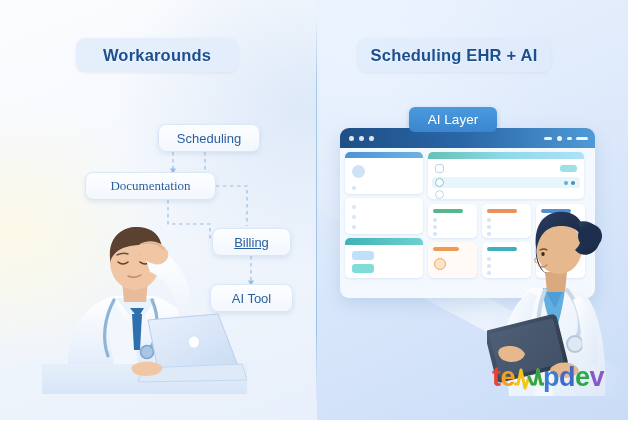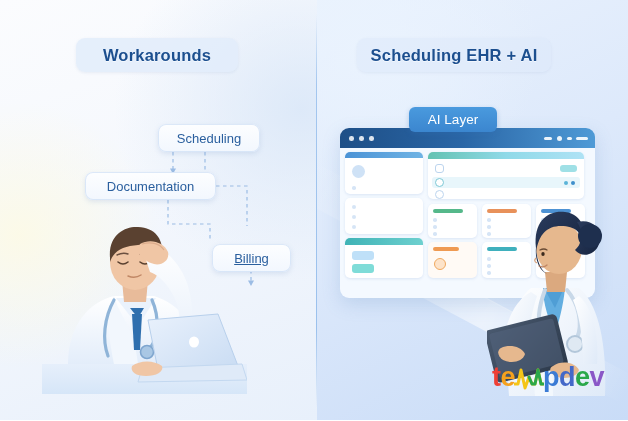--- a/index.html
+++ b/index.html
@@ -42,22 +42,22 @@
     background:rgba(222,234,250,.6);box-shadow:0 1px 3px rgba(120,150,190,.12);}
 
   
   .node{
     position:absolute;display:flex;align-items:center;justify-content:center;
     background:linear-gradient(180deg,#fdfeff 0%,#f2f7fe 100%);
     border-radius:8px;color:#2a5f9e;font-size:13px;
     box-shadow:0 2px 5px rgba(110,145,195,.18), 0 0 0 1px rgba(205,222,245,.7) inset;
   }
   #node-scheduling{left:122px;top:124px;width:102px;height:28px;margin-left:36px;}
-  #node-documentation{left:85px;top:172px;width:131px;height:28px;}
-  #node-billing{left:212px;top:244px;width:79px;height:28px;text-decoration:underline;}
+  #node-documentation{left:85px;top:172px;width:131px;height:28px;font-family:Liberation Serif, serif;}
+  #node-billing{left:212px;top:228px;width:79px;height:28px;text-decoration:underline;}
   #node-aitool{left:210px;top:284px;width:83px;height:28px;}
 
   .conn{position:absolute;pointer-events:none;}
 
   
   #doctor-left{position:absolute;left:42px;top:214px;width:205px;height:180px;}
 
   
   #ai-layer-badge{
     position:absolute;left:409px;top:107px;width:88px;height:25px;
@@ -110,20 +110,21 @@
       </g>
       <g fill="#9bbce4">
         <polygon points="173,174 170,168.5 176,168.5"></polygon>
         <polygon points="251,286 248,280.5 254,280.5"></polygon>
       </g>
     </svg>
 
     <div class="node" id="node-scheduling">Scheduling</div>
     <div class="node" id="node-documentation">Documentation</div>
     <div class="node" id="node-billing">Billing</div>
+    <div class="node" id="node-aitool">AI Tool</div>
 
     <svg id="doctor-left" viewBox="0 0 205 180">
       <defs>
         <linearGradient id="coatL" x1="0" y1="0" x2="0" y2="1">
           <stop offset="0" stop-color="#ffffff"></stop>
             <stop offset="1" stop-color="#e3edfa"></stop>
         </linearGradient>
         <linearGradient id="deskL" x1="0" y1="0" x2="0" y2="1">
           <stop offset="0" stop-color="#e6effb"></stop>
             <stop offset="1" stop-color="#d6e6f8"></stop>

